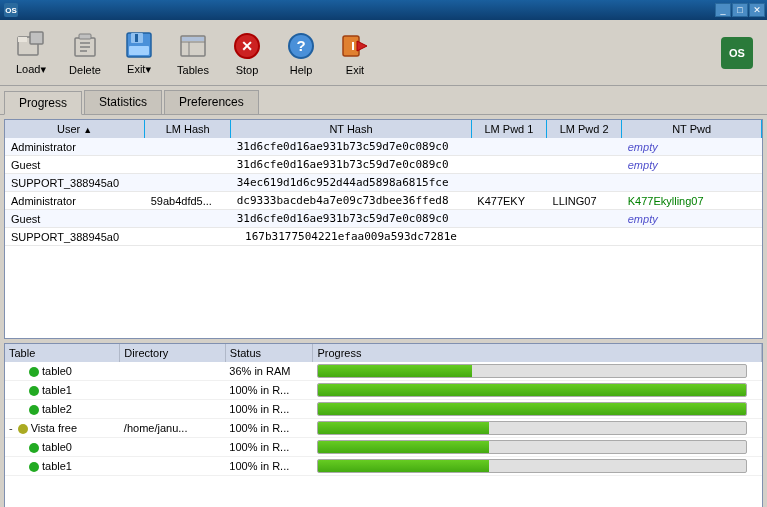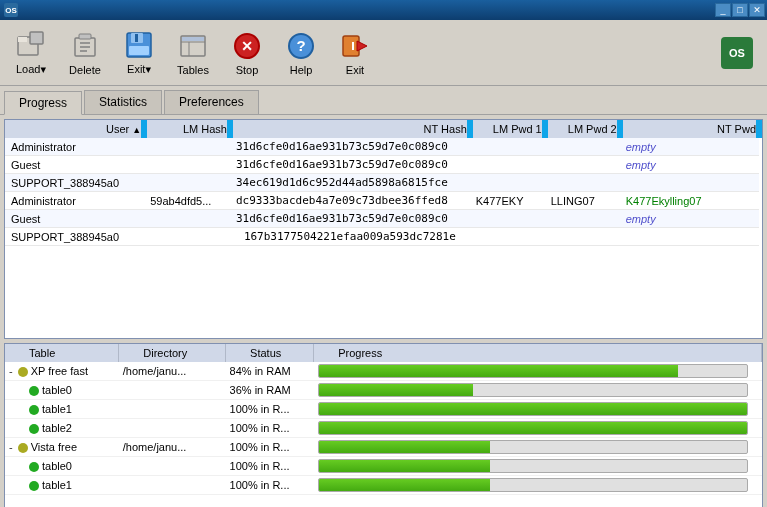--- a/index.html
+++ b/index.html
@@ -181,22 +181,22 @@
     table.main-table {
       width: 100%;
       border-collapse: collapse;
       font-size: 11px;
     }
     table.main-table thead tr {
       background: #d0d8e8;
     }
     table.main-table thead th {
       padding: 3px 0;
-      border-right: 6px solid #0ea5e9;
-      text-align: right;
+      border-right: 1px solid #0ea5e9;
+      text-align: center;
       font-weight: normal;
       white-space: nowrap;
     }
     table.main-table tbody tr {
       border-bottom: 1px solid #e8e8e8;
     }
     table.main-table tbody tr:nth-child(odd) {
       background: #f5f8ff;
     }
     table.main-table tbody tr:nth-child(even) {
@@ -229,21 +229,21 @@
 
     table.bottom-table {
       width: 100%;
       border-collapse: collapse;
       font-size: 11px;
     }
     table.bottom-table thead tr {
       background: #d0d8e8;
     }
     table.bottom-table thead th {
-      padding: 3px 24px;
+      padding: 3px 4px;
       border-right: 1px solid #b0b8c8;
       text-align: left;
       font-weight: normal;
     }
     table.bottom-table tbody tr {
       border-bottom: 1px solid #f0f0f0;
     }
     table.bottom-table tbody td {
       padding: 2px 4px;
       white-space: nowrap;
@@ -448,30 +448,20 @@
     <table class="bottom-table">
       <thead>
         <tr>
           <th style="width:120px">Table</th>
           <th style="width:110px">Directory</th>
           <th style="width:90px">Status</th>
           <th>Progress</th>
         </tr>
       </thead>
       <tbody id="bottom-table-body">
-      <tr>
-            <td><span class="tree-expand">-</span> <span class="dot dot-yellow"></span>XP free fast</td>
-            <td>/home/janu...</td>
-            <td>84% in RAM</td>
-            <td class="progress-cell">
-              <div class="progress-bar-wrap">
-                <div class="progress-bar-fill" style="width: 84%;"></div>
-              </div>
-            </td>
-          </tr>
           <tr>
             <td><span style="margin-left:20px"><span class="dot dot-green"></span>table0</span></td>
             <td></td>
             <td>36% in RAM</td>
             <td class="progress-cell">
               <div class="progress-bar-wrap">
                 <div class="progress-bar-fill" style="width: 36%;"></div>
               </div>
             </td>
           </tr>

